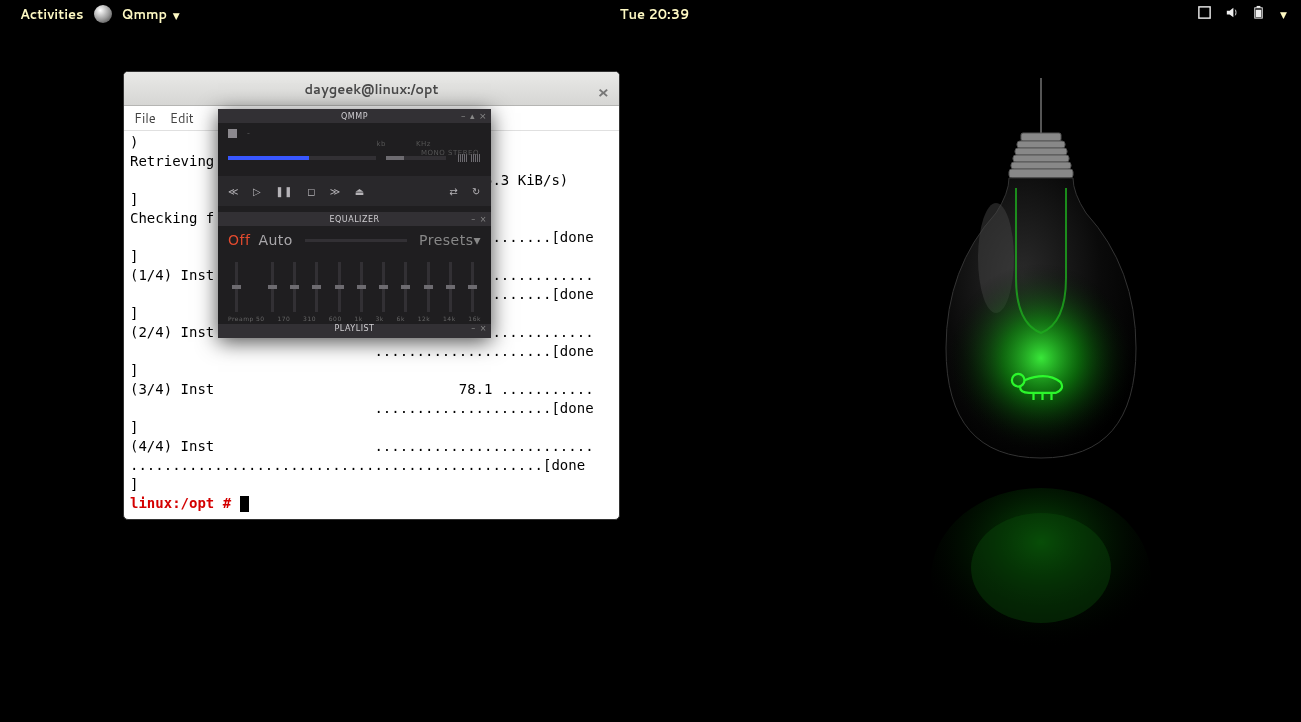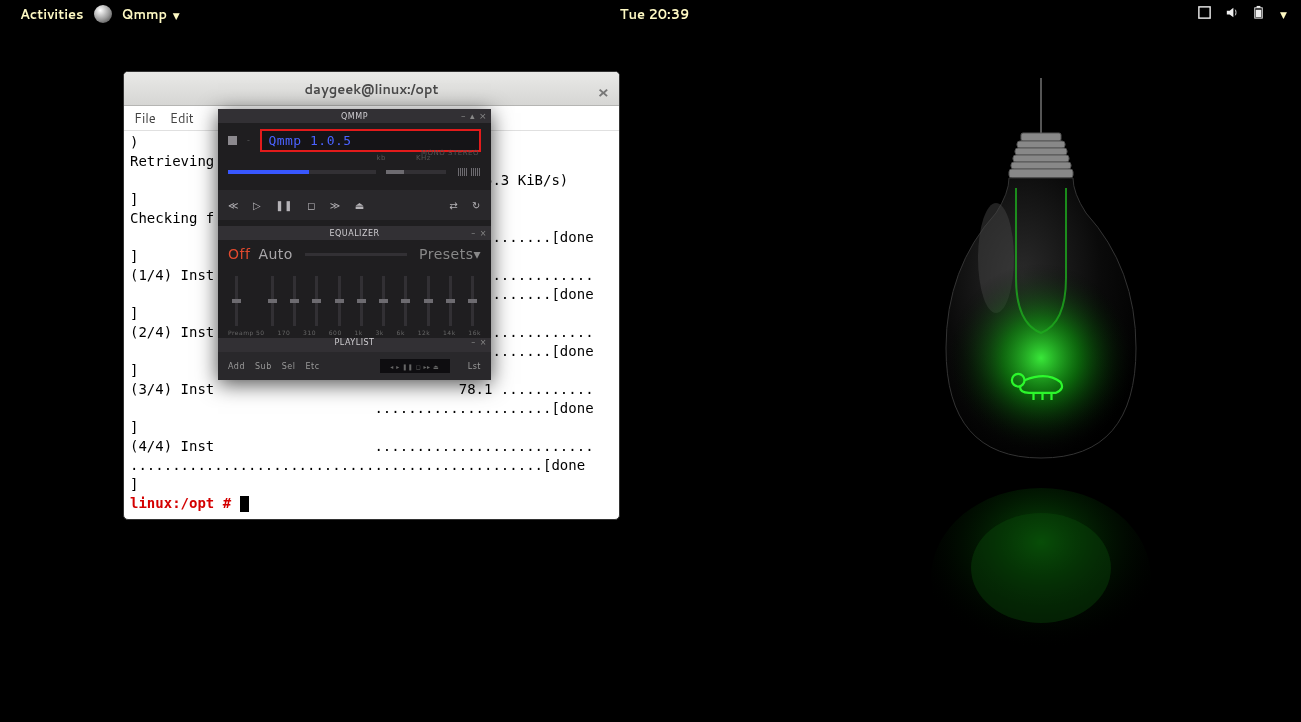--- a/index.html
+++ b/index.html
@@ -189,21 +189,20 @@
     <span class="tb-icons">
         <span>–</span>
         <span>▴</span>
         <span>×</span>
       </span>
   </div>
   <div class="qmmp-main" style="position:relative">
     <div class="qmmp-row1">
       <span class="qmmp-stop-ind"></span>
       <span style="color:#555;font-size:8px">-</span>
-      <div class="qmmp-display">Qmmp 1.0.5</div>
     </div>
     <div class="qmmp-sublabels">
       <span>kb</span>
       <span>KHz</span>
     </div>
     <span class="qmmp-monoster" style="top:26px"><span>MONO</span> <span>STEREO</span></span>
     <div class="qmmp-seek">
       <div class="qmmp-seekbar">
           <div class="fill"></div>
         </div>
@@ -320,21 +319,13 @@
     </div>
   </div>
 
   <div class="qmmp-pl-title">
     <span>PLAYLIST</span>
     <span class="tb-icons">
         <span>–</span>
         <span>×</span>
       </span>
   </div>
-  <div class="qmmp-pl-bottom">
-    <span>Add</span>
-    <span>Sub</span>
-    <span>Sel</span>
-    <span>Etc</span>
-    <div class="pl-mini">◂ ▸ ❚❚ ◻ ▸▸ ⏏</div>
-    <span class="pl-lst">Lst</span>
-  </div>
 </div>
 
 </body></html>

